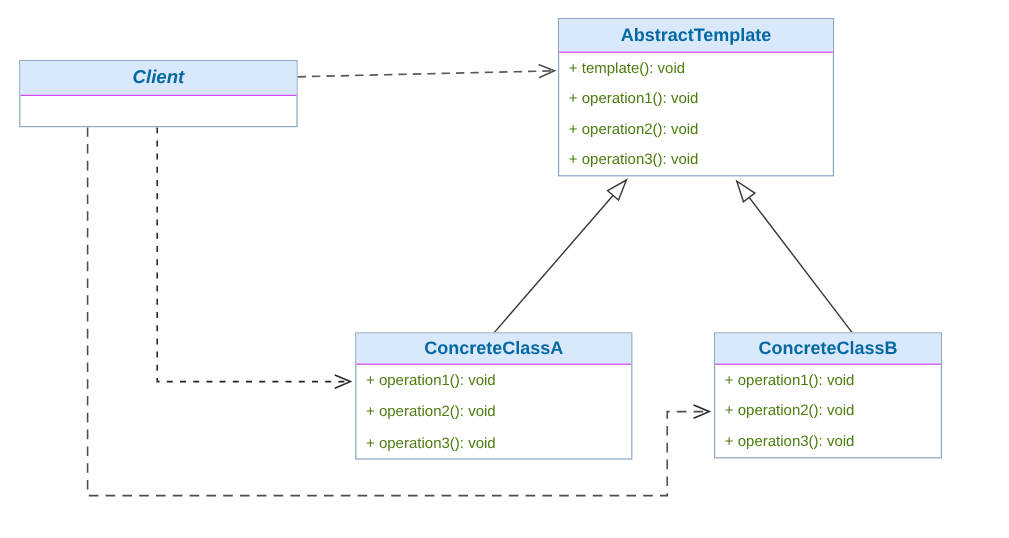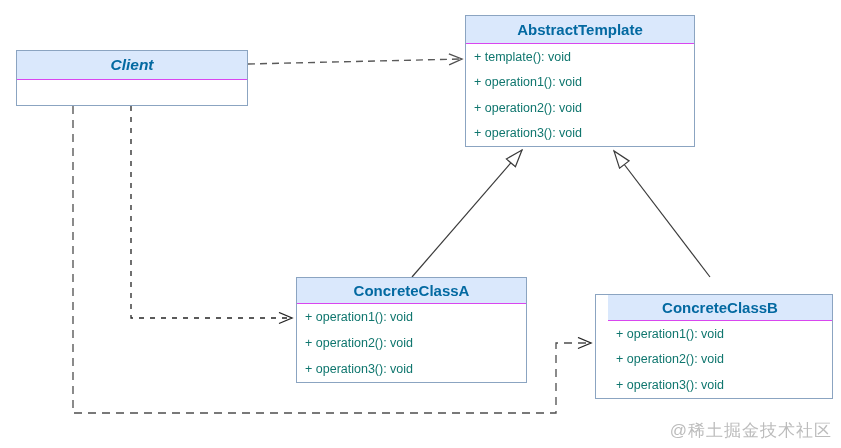--- a/index.html
+++ b/index.html
@@ -34,39 +34,39 @@
     display: flex;
     align-items: center;
     justify-content: center;
   }
   .uml-body { box-sizing: border-box; }
   .method-row {
     box-sizing: border-box;
     display: flex;
     align-items: center;
     padding-left: 8px;
-    color: #0f766e;
+    color: #4d7c0f;
     font-size: 12.5px;
     white-space: nowrap;
     text-align: center;
   }
   
   #box-client { left: 16px; top: 50px; width: 232px; height: 56px; font-style: italic; }
   #box-client .uml-header { height: 29px; font-size: 15.5px; }
   #box-client .uml-body { height: 25px; }
   
   #box-abstract { left: 465px; top: 15px; width: 230px; height: 132px; }
   #box-abstract .uml-header { height: 28px; font-size: 15px; }
   #box-abstract .method-row { height: 25.5px; }
   
   #box-concrete-a { left: 296px; top: 277px; width: 231px; height: 106px; }
   #box-concrete-a .uml-header { height: 26px; font-size: 15px; text-align: right; }
   #box-concrete-a .method-row { height: 25.9px; }
   
-  #box-concrete-b { left: 595px; top: 294px; width: 238px; height: 105px; padding-left: 12px; }
+  #box-concrete-b { left: 595px; top: 277px; width: 190px; height: 105px; }
   #box-concrete-b .uml-header { height: 26px; font-size: 15px; }
   #box-concrete-b .method-row { height: 25.6px; }
   .watermark {
     position: absolute;
     right: 9px;
     top: 419px;
     font-size: 17px;
     letter-spacing: 1px;
     color: #bcbcbc;
     z-index: 3;
@@ -127,15 +127,14 @@
 
   <div class="uml-class" id="box-concrete-b">
     <div class="uml-header">ConcreteClassB</div>
     <div class="uml-body">
       <div class="method-row">+ operation1(): void</div>
       <div class="method-row">+ operation2(): void</div>
       <div class="method-row">+ operation3(): void</div>
     </div>
   </div>
 
-  <div class="watermark">@稀土掘金技术社区</div>
 
 </div>
 
 </body></html>

